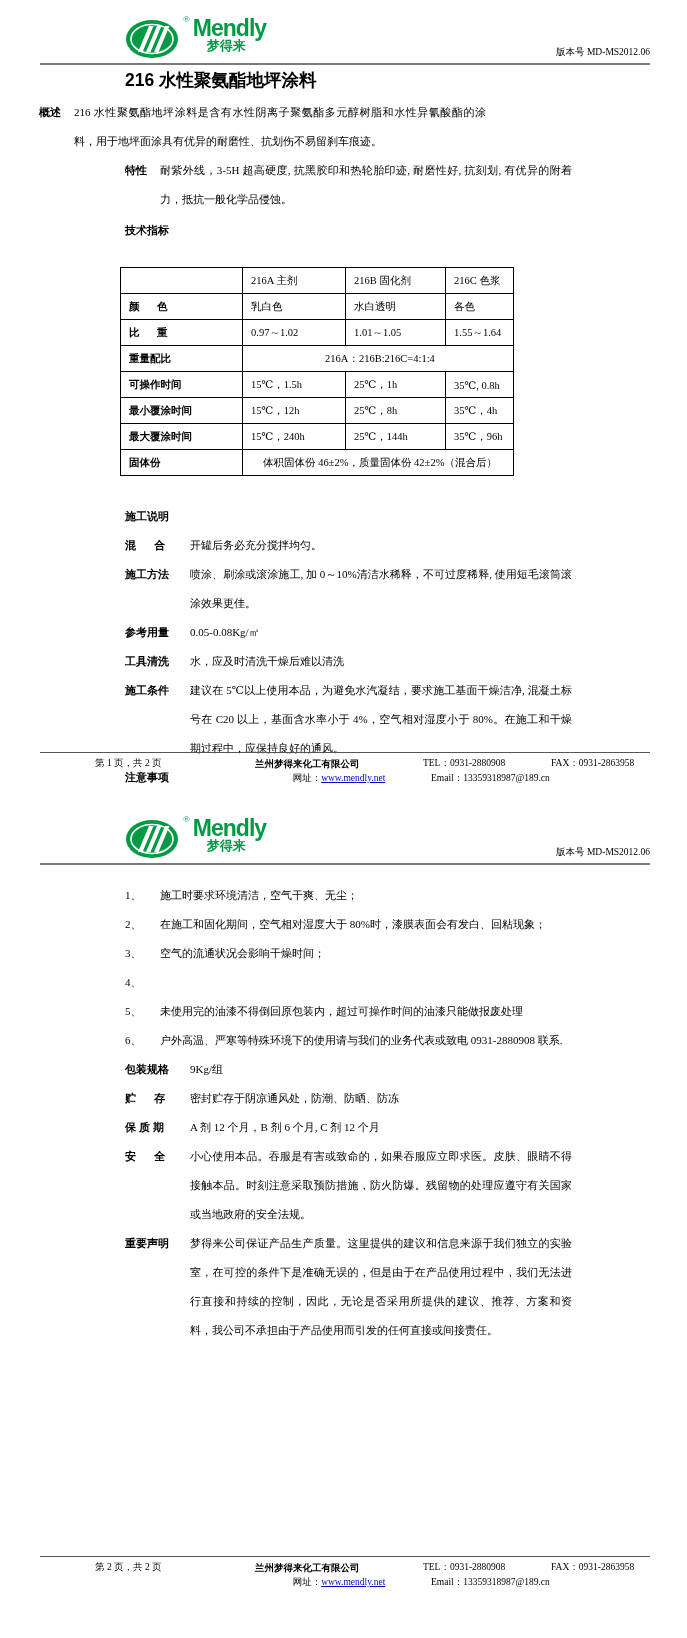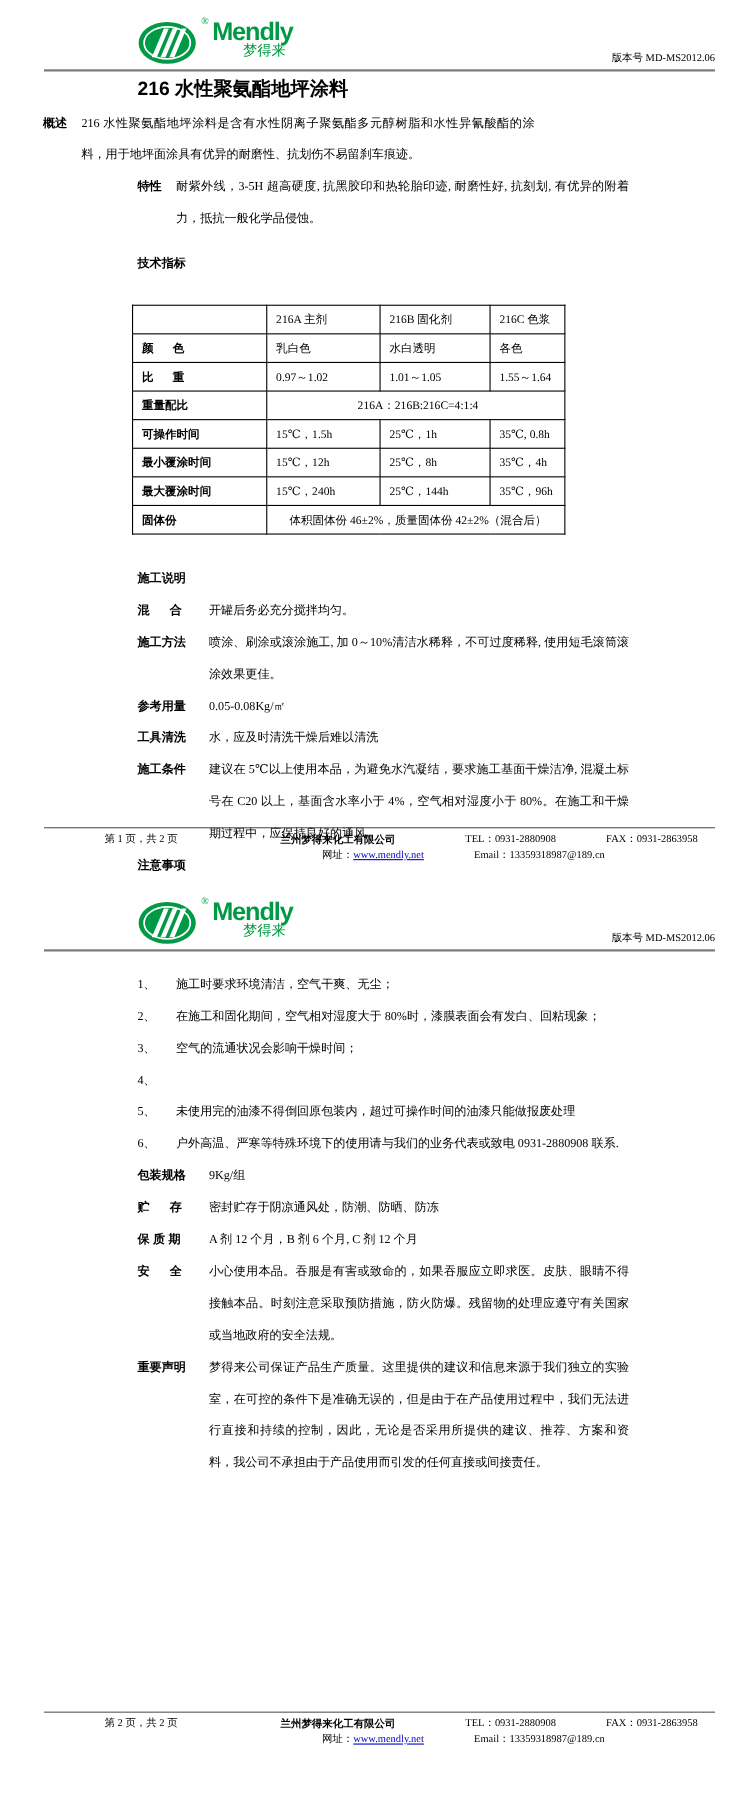--- a/index.html
+++ b/index.html
@@ -14,21 +14,21 @@
 
   
   .hdr-wrap { margin:0 37px 0 40px; border-bottom:2px solid #7a7a7a;
     display:flex; justify-content:space-between; align-items:flex-end;
     padding:18px 0 3px 85px; }
   .logo { display:flex; align-items:flex-start; }
   .logo-text { margin-left:3px; }
   .brand-name { font-family:"Liberation Sans","DejaVu Sans",sans-serif;
     font-weight:900; font-size:23px; letter-spacing:-1px; line-height:20px; }
   .brand-cn { font-family:"Liberation Sans","DejaVu Sans",sans-serif;
-    font-weight:normal; font-size:13px; margin-left:28px; line-height:16px; }
+    font-weight:bold; font-size:13px; margin-left:14px; line-height:16px; }
   .reg-mark { font-size:9px; vertical-align:top; position:relative; top:-4px; }
   .version { font-size:9.5px; padding-bottom:1px; }
 
   
   .doc-title { font-family:"Liberation Sans","DejaVu Sans",sans-serif;
     font-weight:bold; font-size:17.5px; margin:3px 0 6px 85px; padding-left:40px; }
   #page1 .doc-title { margin-left:40px; padding-left:85px; }
 
   .sec { display:flex; padding-left:125px; font-size:11px; line-height:29px; }
   .sec .lbl { font-family:"Liberation Sans","DejaVu Sans",sans-serif;
@@ -103,21 +103,21 @@
 
   <div class="sec" style="margin-top:6px;padding-left:39px;">
     <span class="lbl">概述</span>
     <span class="txt">216 水性聚氨酯地坪涂料是含有水性阴离子聚氨酯多元醇树脂和水性异氰酸酯的涂料，用于地坪面涂具有优异的耐磨性、抗划伤不易留刹车痕迹。</span>
   </div>
   <div class="sec">
     <span class="lbl">特性</span>
     <span class="txt">耐紫外线，3-5H 超高硬度, 抗黑胶印和热轮胎印迹, 耐磨性好, 抗刻划, 有优异的附着力，抵抗一般化学品侵蚀。</span>
   </div>
 
-  <div class="heading" style="margin-top:12px;">技术指标</div>
+  <div class="heading" style="margin-top:2px;">技术指标</div>
 
   <table class="spec">
     <tbody>
       <tr>
         <td class="rowlbl"></td>
         <td class="c1">216A 主剂</td>
         <td class="c2">216B 固化剂</td>
         <td class="c3">216C 色浆</td>
       </tr>
       <tr>

